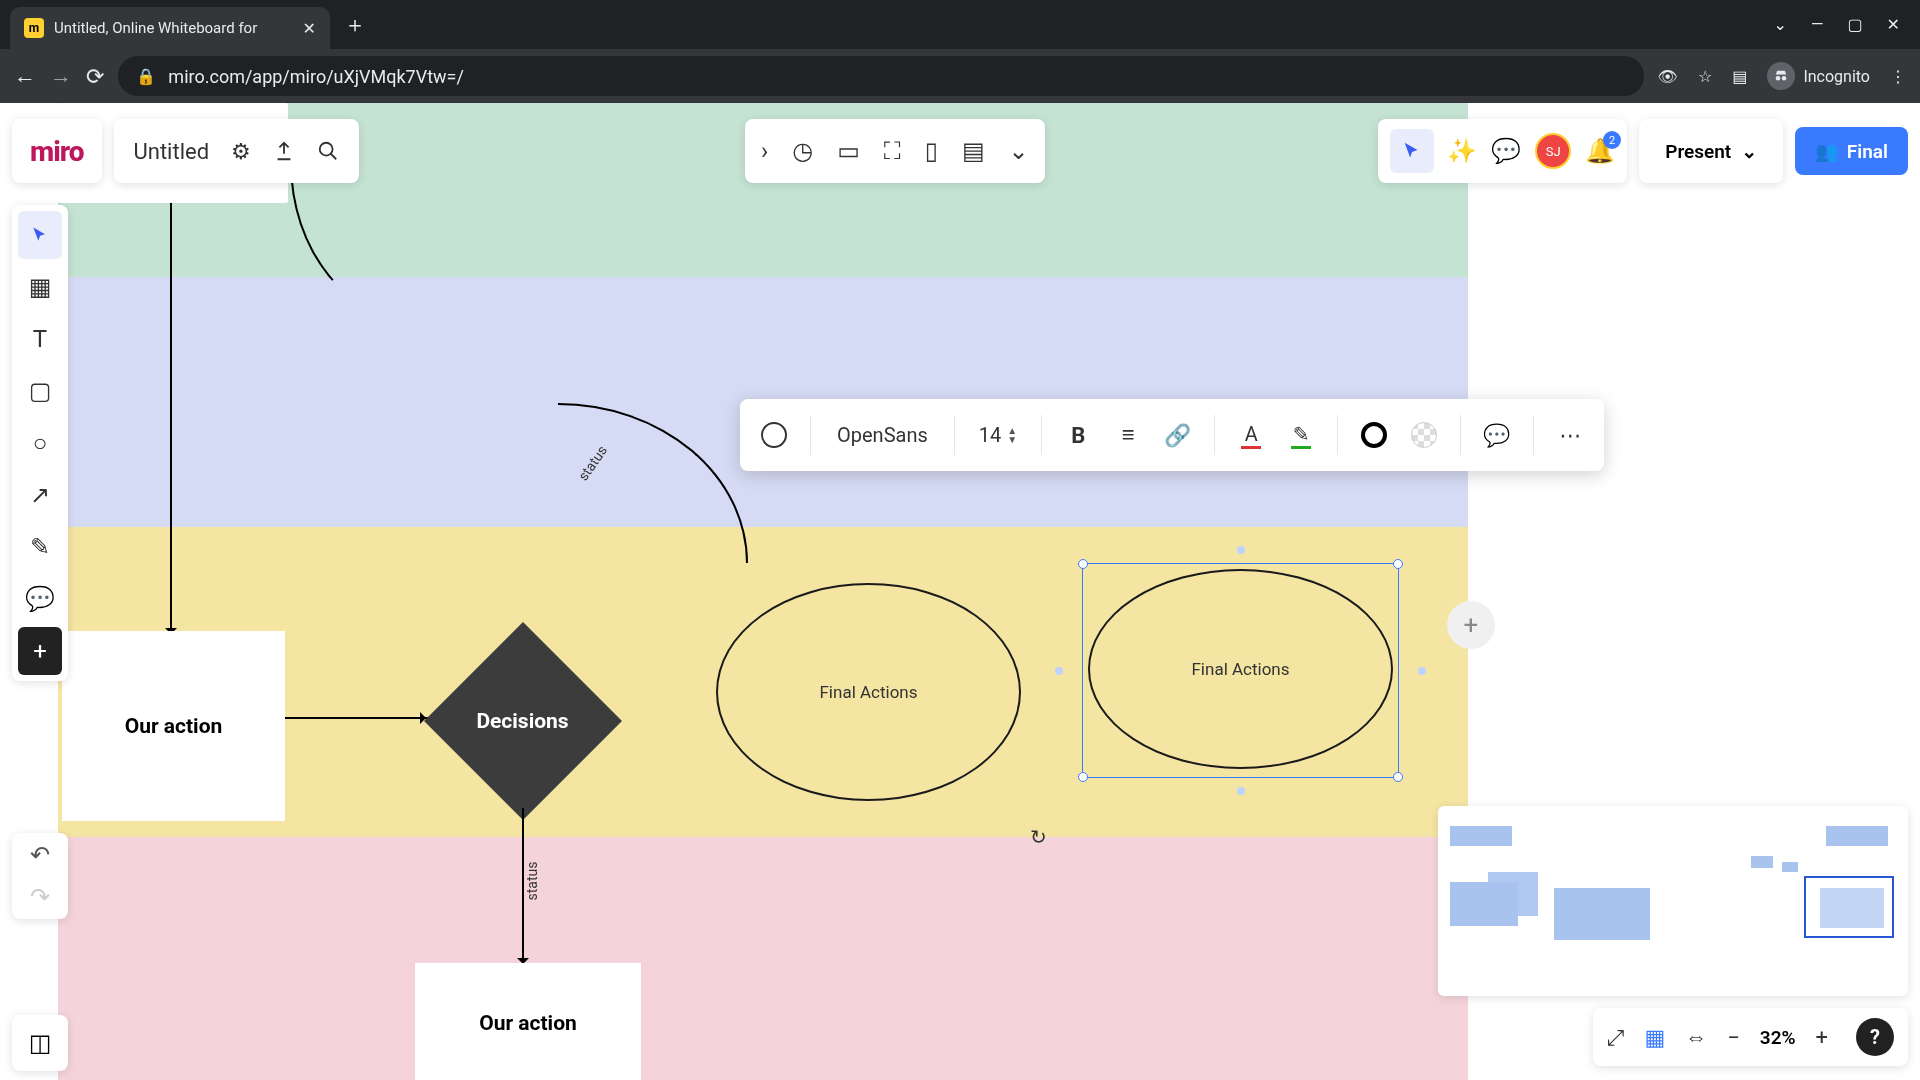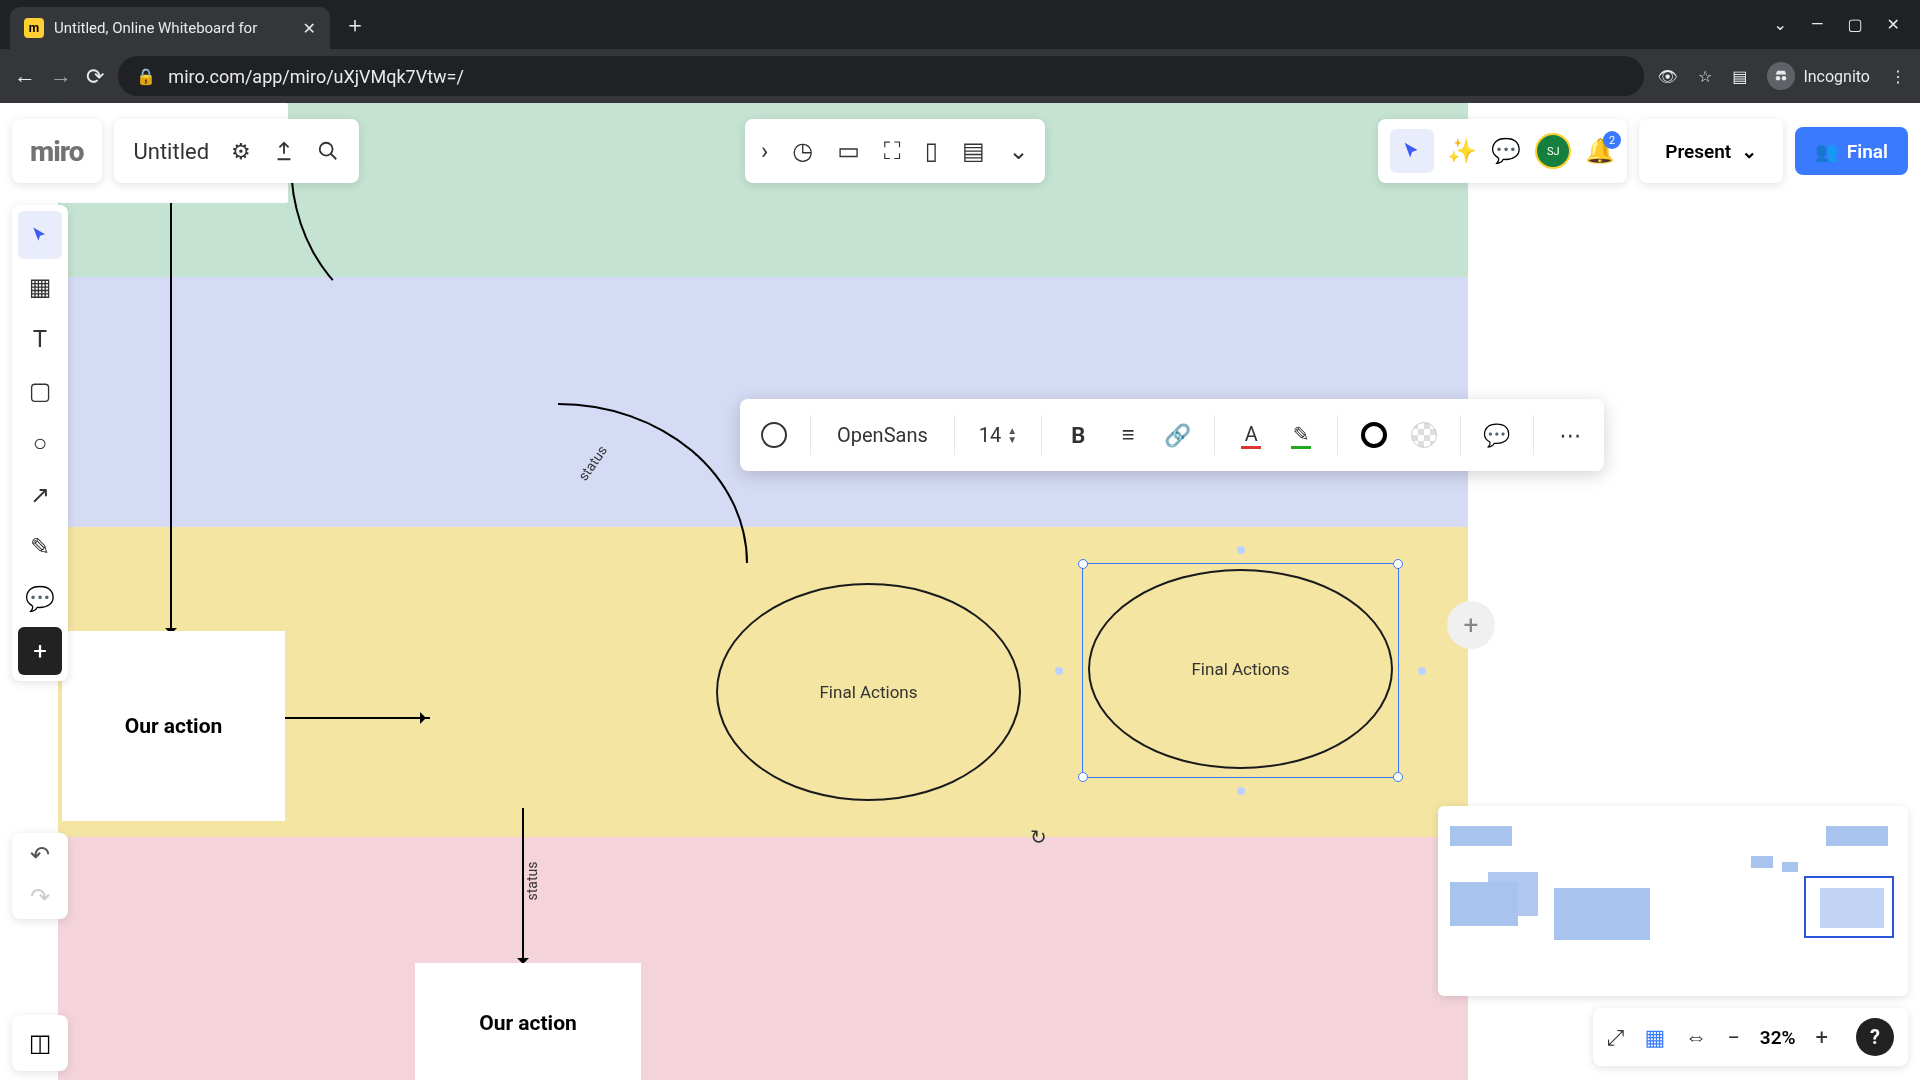--- a/index.html
+++ b/index.html
@@ -60,34 +60,34 @@
   .arrow-v2 { position:absolute; left:522px; top:705px; width:2px; height:160px; background:#000; }
   .arrow-v2::after { content:""; position:absolute; bottom:-2px; left:-5px; border:6px solid transparent; border-top-color:#000; }
   .status-lbl { position:absolute; font-size:14px; color:#333; }
   .curve1, .curve2 { position:absolute; border:2px solid #000; border-color: transparent #000 transparent transparent; border-radius: 0 0 100% 0 / 0 0 100% 0; }
   .curve1 { left:290px; top:60px; width:130px; height:160px; transform: scaleX(-1);}
   .curve2 { left:558px; top:300px; width:190px; height:160px; border-radius: 0 100% 0 0 / 0 100% 0 0; border-color: #000 #000 transparent transparent; border-left:none; border-bottom:none;}
 
   
   .tl-cluster { position:absolute; left:12px; top:16px; display:flex; gap:12px; }
   .logo-card, .title-card { background:#fff; border-radius:8px; box-shadow:0 2px 10px rgba(0,0,0,.12); height:64px; display:flex; align-items:center; }
-  .logo-card { padding: 0 18px; font-weight:800; font-size:28px; letter-spacing:-1px; color:#737373; }
+  .logo-card { padding: 0 18px; font-weight:800; font-size:28px; letter-spacing:-1px; color:#be185d; }
   .title-card { padding: 0 20px; gap:22px; }
   .title-text { font-size:22px; color:#333; }
   .tc-icon { font-size:22px; color:#333; cursor:pointer; }
 
   
   .tc-cluster { position:absolute; left:745px; top:16px; background:#fff; border-radius:8px; box-shadow:0 2px 10px rgba(0,0,0,.12); height:64px; display:flex; align-items:center; padding: 0 16px; gap:24px; }
   .tc-cluster .ic { font-size:24px; color:#333; cursor:pointer; }
 
   
   .tr-cluster { position:absolute; right:12px; top:16px; display:flex; gap:12px; align-items:center; }
   .tr-card { background:#fff; border-radius:8px; box-shadow:0 2px 10px rgba(0,0,0,.12); height:64px; display:flex; align-items:center; padding:0 12px; gap:14px; }
   .cursor-sel { background:#e9ecfb; border-radius:6px; width:44px; height:44px; display:flex; align-items:center; justify-content:center; }
-  .avatar { width:36px; height:36px; border-radius:50%; background:#15803d; color:#fff; display:flex; align-items:center; justify-content:center; font-size:11px; border:2px solid #ffd02f; }
+  .avatar { width:36px; height:36px; border-radius:50%; background:#ef4444; color:#fff; display:flex; align-items:center; justify-content:center; font-size:13px; border:2px solid #ffd02f; }
   .notif { position:relative; font-size:24px; cursor:pointer; }
   .notif-badge { position:absolute; top:-6px; right:-6px; background:#3a7afe; color:#fff; font-size:11px; border-radius:50%; width:18px; height:18px; display:flex; align-items:center; justify-content:center; }
   .present-btn { display:flex; align-items:center; gap:10px; padding:0 14px; font-size:19px; font-weight:600; cursor:pointer; }
   .share-btn { background:#3a7afe; color:#fff; border-radius:8px; padding:0 20px; height:48px; display:flex; align-items:center; gap:8px; font-size:19px; font-weight:600; cursor:pointer; }
 
   
   .tool-rail { position:absolute; left:12px; top:102px; width:56px; background:#fff; border-radius:8px; box-shadow:0 2px 10px rgba(0,0,0,.12); padding:6px; display:flex; flex-direction:column; gap:4px; }
   .tool-rail .tool { width:44px; height:48px; display:flex; align-items:center; justify-content:center; font-size:24px; color:#333; cursor:pointer; border-radius:6px; }
   .tool-rail .tool.active { background:#e9ecfb; color:#3a7afe; }
   .tool-rail .tool.add { background:#222; color:#fff; }
@@ -185,20 +185,24 @@
     <div class="arrow-v1"></div>
 
     <span class="status-lbl" style="left:573px; top:352px; transform:rotate(-55deg);">status</span>
     <div class="curve2"></div>
 
     <div class="shape our-action-left">
       <span>Our action</span>
     </div>
     <div class="arrow-h1"></div>
 
+    <div class="shape decisions">
+      <div class="diamond"></div>
+      <span class="lbl">Decisions</span>
+    </div>
 
     <div class="arrow-v2"></div>
     <span class="status-lbl" style="left:513px; top:770px; transform:rotate(-90deg);">status</span>
 
     <div class="shape ellipse ellipse1">
       <span>Final Actions</span>
     </div>
 
     <div class="shape ellipse ellipse2 selected">
       <span>Final Actions</span>

